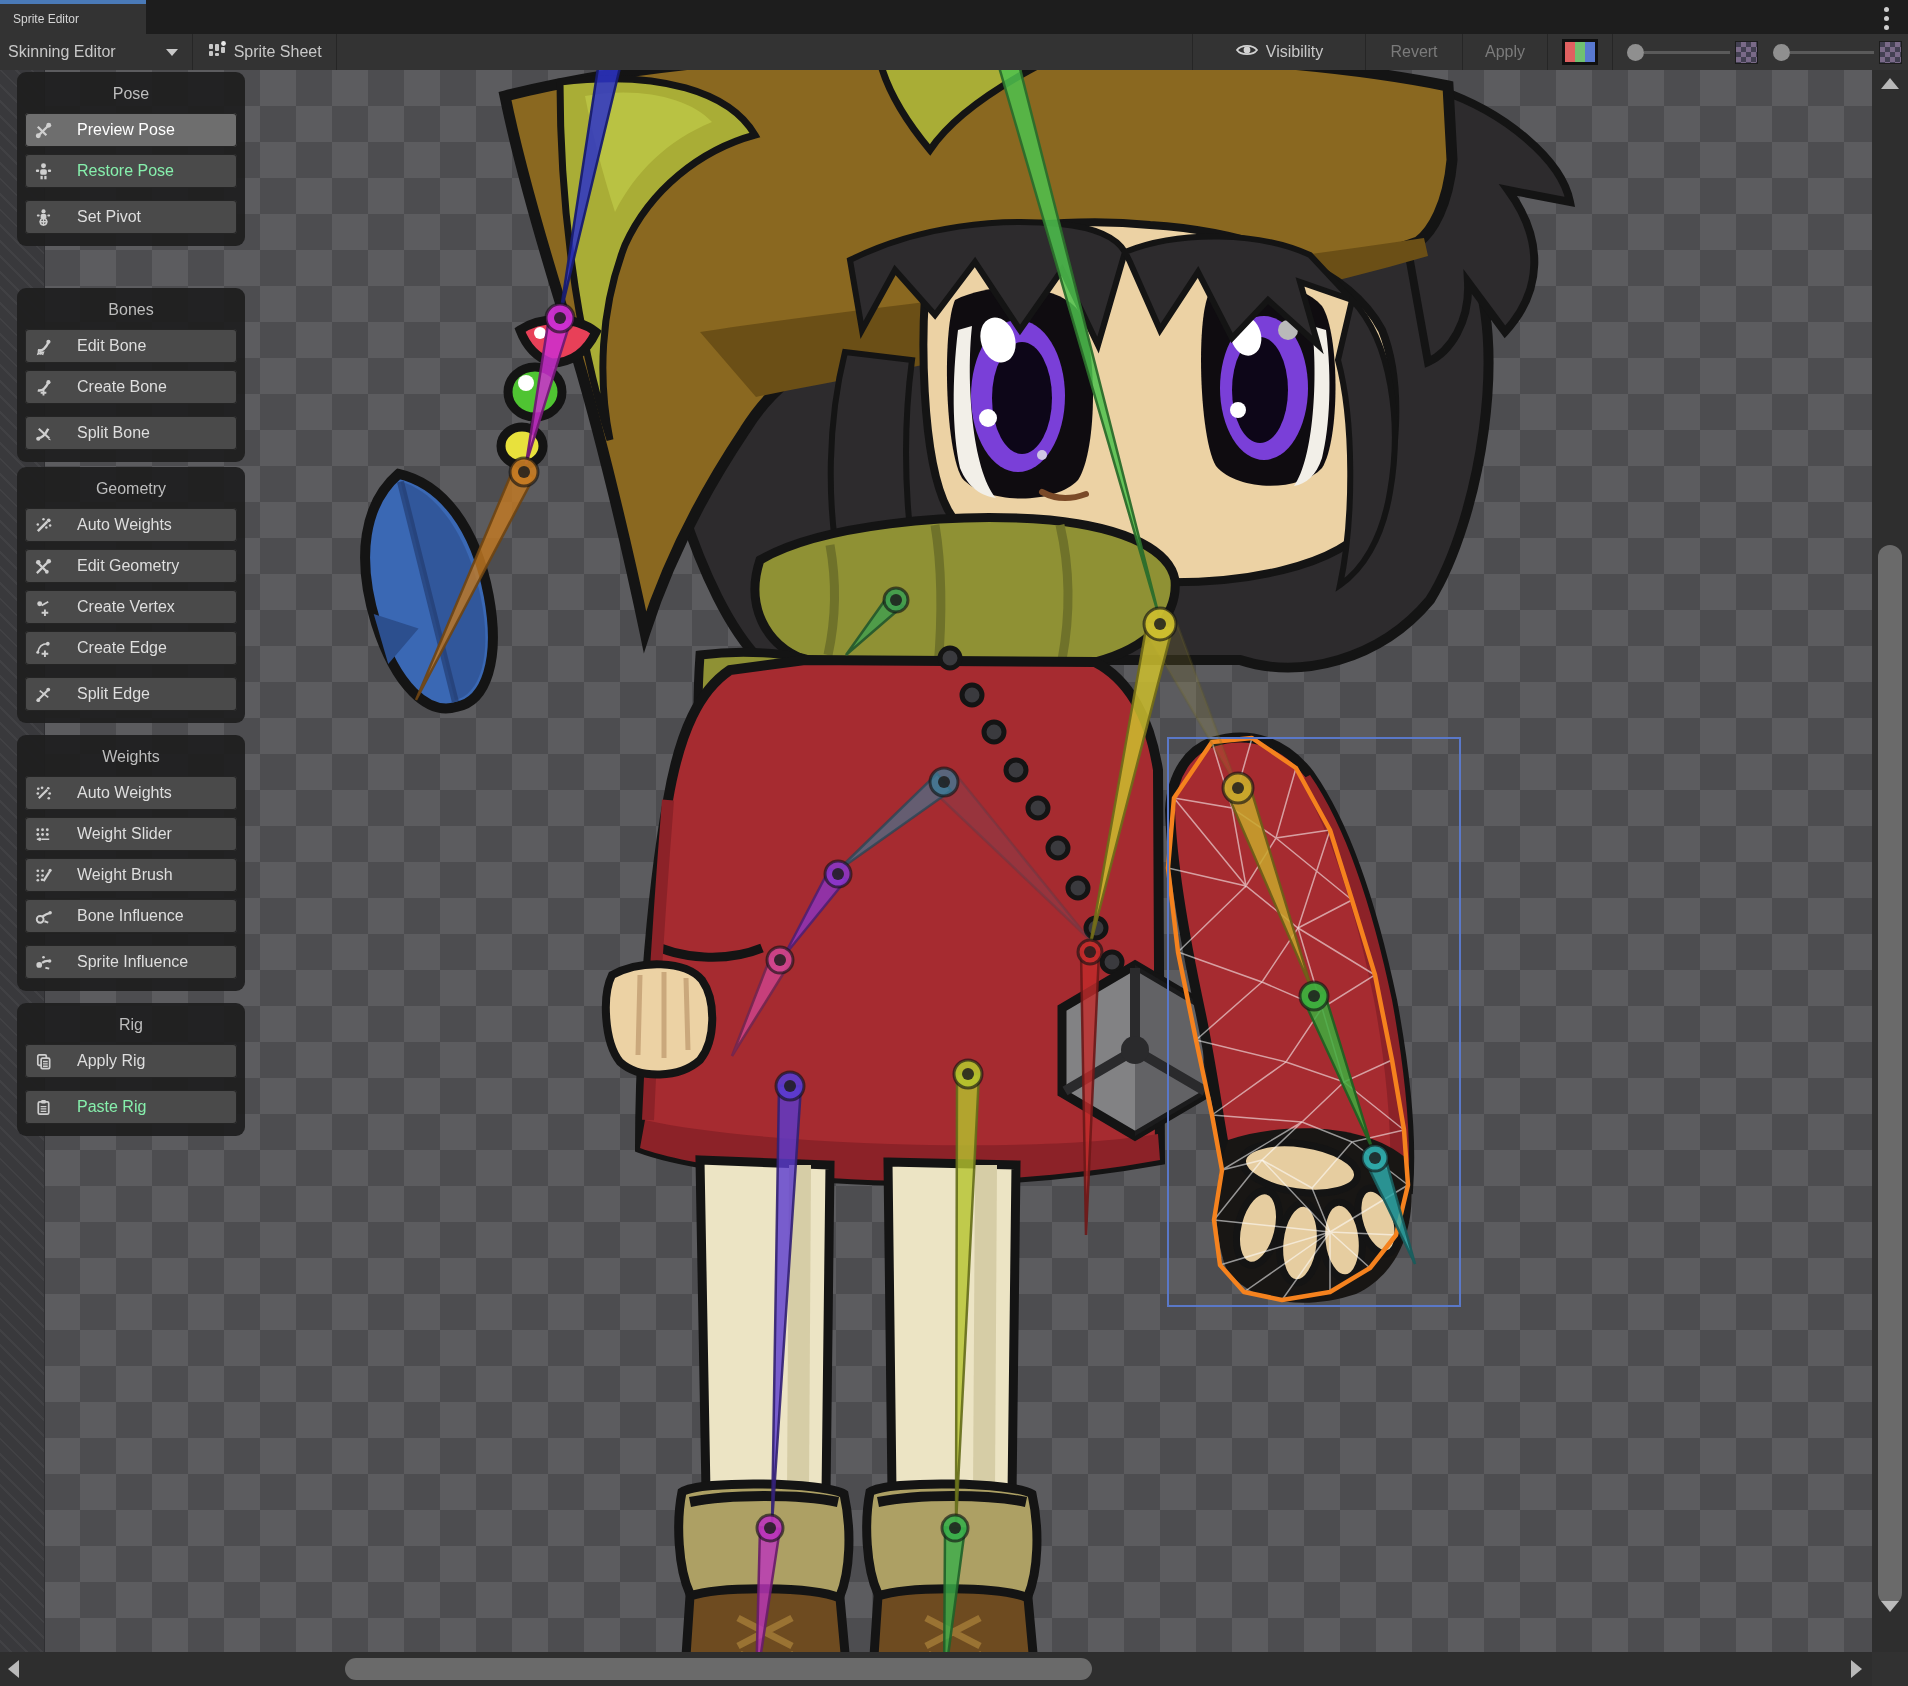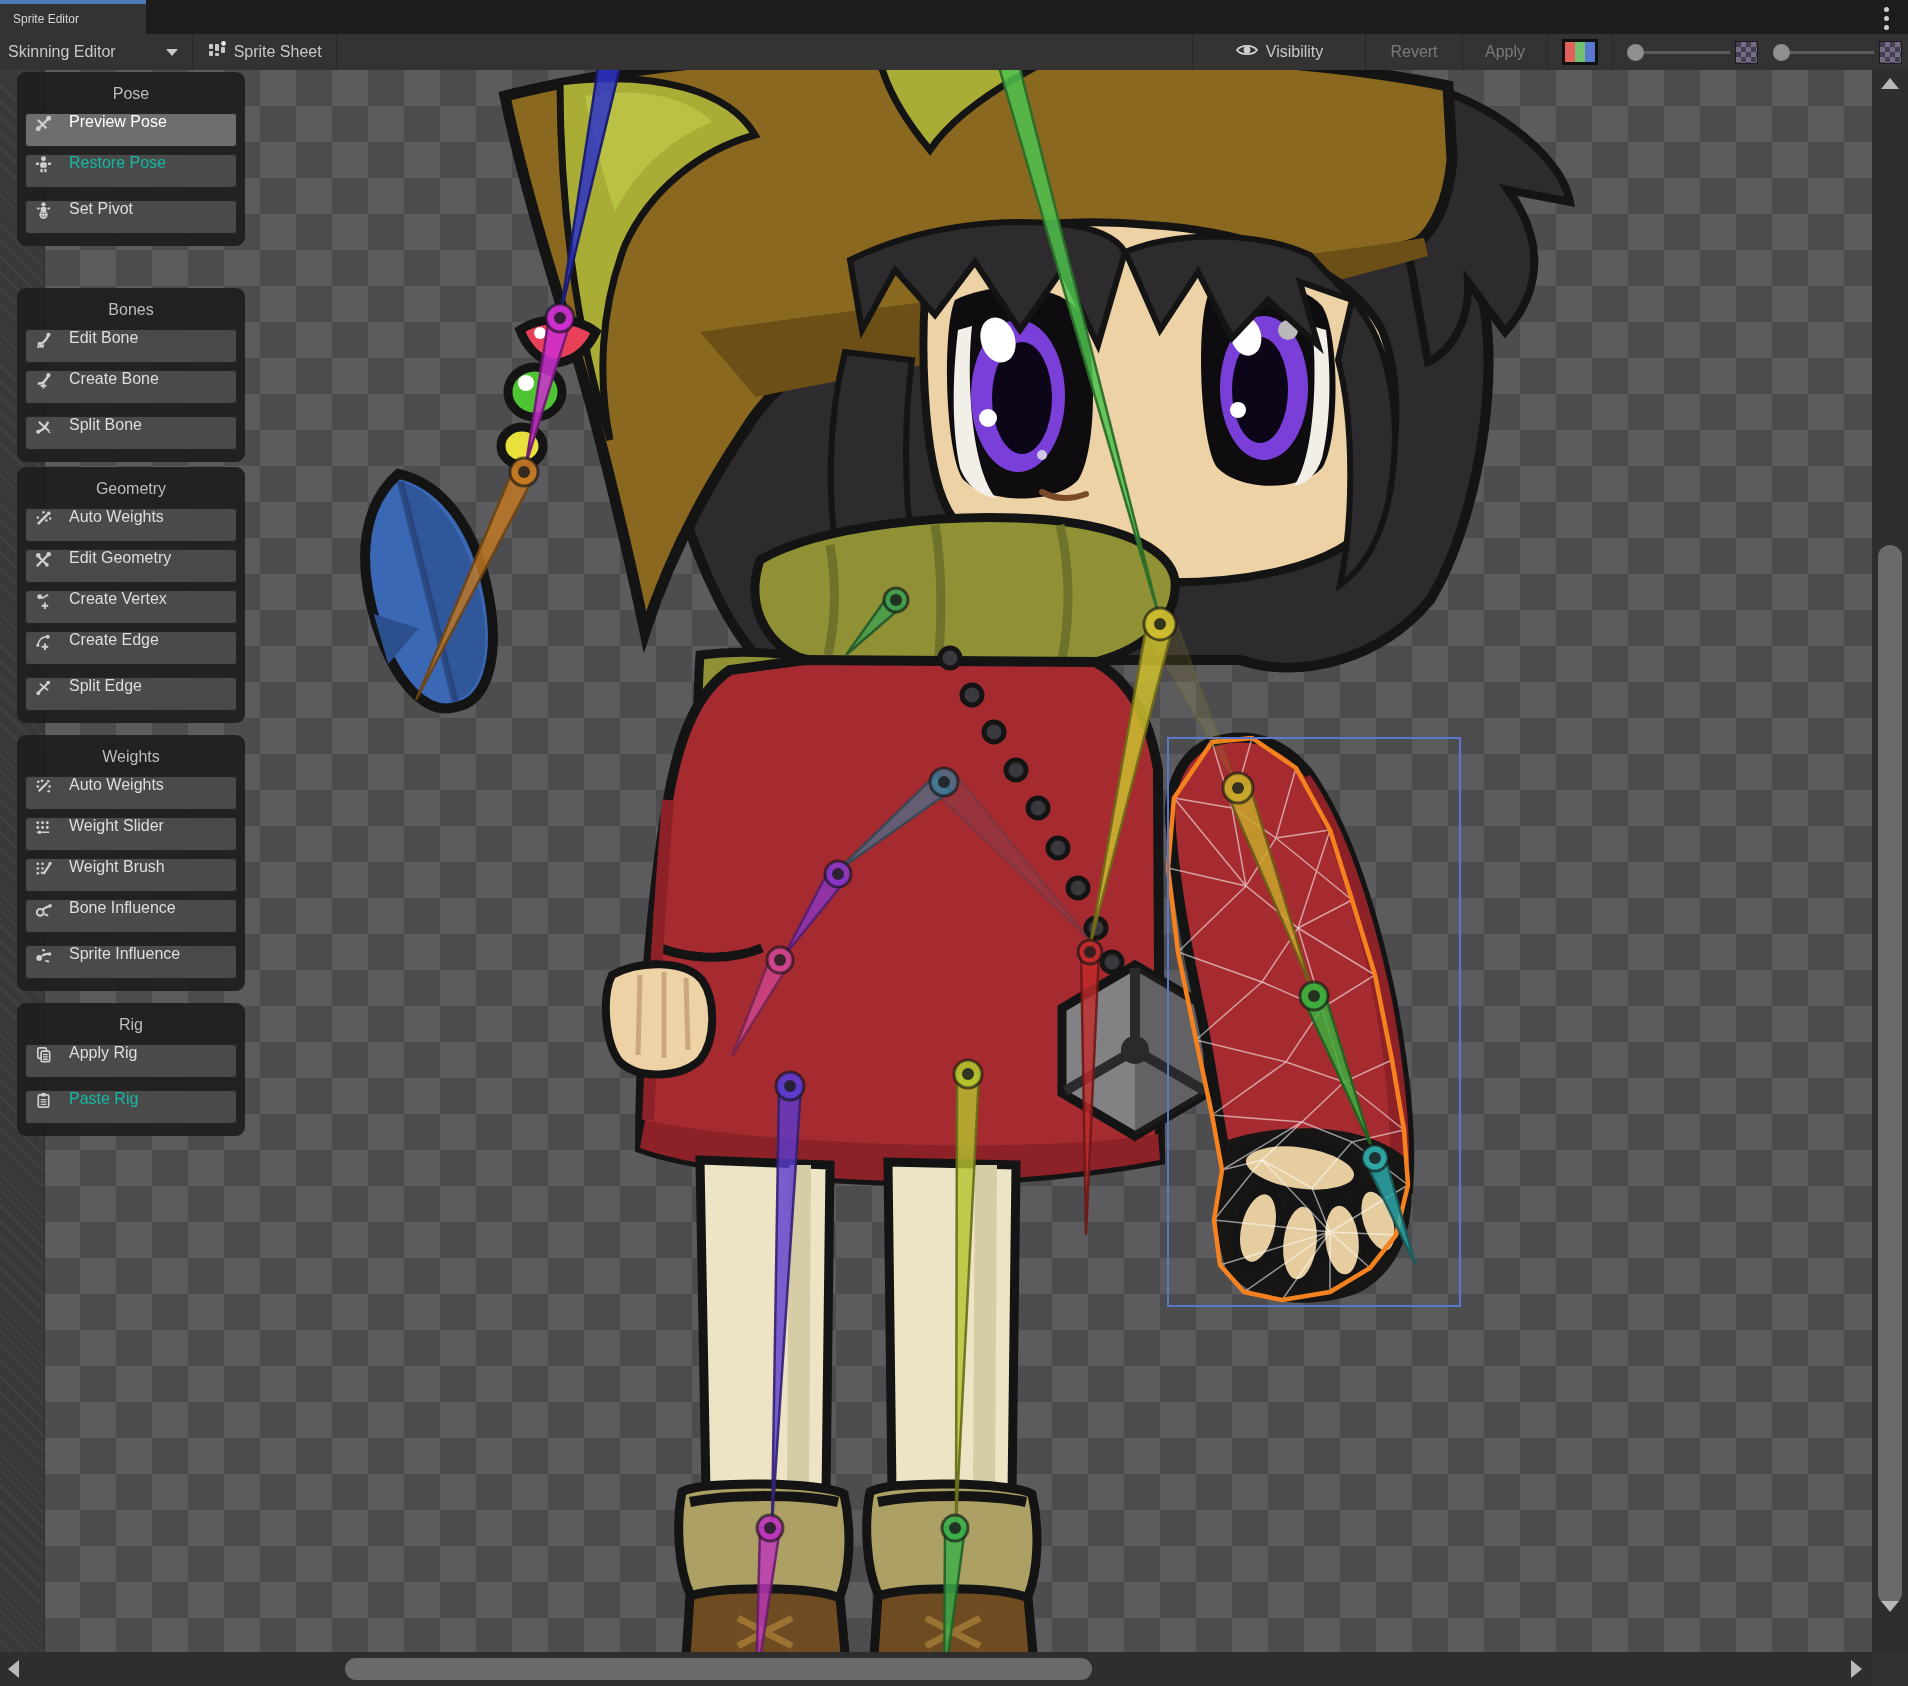--- a/index.html
+++ b/index.html
@@ -40,25 +40,25 @@
     background:repeating-conic-gradient(#5c5c5f 0% 25%,#4d4d50 0% 50%) 8px 0px/72px 72px;}
   #hatch{position:absolute;left:0;top:0;width:44px;height:1616px;
     background:repeating-linear-gradient(45deg,#39393c 0 9px,#414144 9px 11px);
     border-right:1px solid #2f2f32;}
   #art{position:absolute;left:0;top:0;}
 
   
   .panel{position:absolute;left:17px;width:228px;background:rgba(30,30,30,0.93);
     border-radius:9px;padding:10px 8px 12px 8px;box-sizing:border-box;}
   .panel-title{color:#bdbdbd;font-size:16px;text-align:center;height:24px;line-height:24px;margin-bottom:7px;}
-  .pbtn{height:34px;margin-bottom:7px;background:#4a4a4a;border-radius:4px;display:flex;
-    padding:0 8px;gap:16px;color:#dedede;font-size:16px;cursor:pointer;box-shadow:0 0 0 1px #242424 inset;}
+  .pbtn{height:34px;margin-bottom:7px;background:#4a4a4a;border-radius:4px;display:flex;align-items:center;
+    padding:0 8px;gap:24px;color:#dedede;font-size:16px;cursor:pointer;box-shadow:0 0 0 1px #242424 inset;}
   .pbtn:last-child{margin-bottom:0;margin-top:12px;}
   .pbtn.active{background:#6e6e6e;color:#ffffff;}
-  .pbtn.disabled{color:#14b8a6;cursor:default;}
+  .pbtn.disabled{color:#86efac;cursor:default;}
   .pbtn .icon{width:20px;height:20px;flex:0 0 20px;display:flex;align-items:center;justify-content:center;}
   .pbtn .icon svg{width:19px;height:19px;}
 
   
   .vscroll{position:absolute;right:0;top:70px;width:36px;height:1582px;background:#2e2e2e;}
   .vthumb{position:absolute;left:6px;width:24px;border-radius:12px;background:#6a6a6a;}
   .hscroll{position:absolute;left:0;top:1652px;width:1872px;height:34px;background:#2e2e2e;}
   .hthumb{position:absolute;top:6px;height:22px;border-radius:11px;background:#6a6a6a;}
   .sb-corner{position:absolute;right:0;top:1652px;width:36px;height:34px;background:#313131;}
   .arrow{position:absolute;width:0;height:0;}

